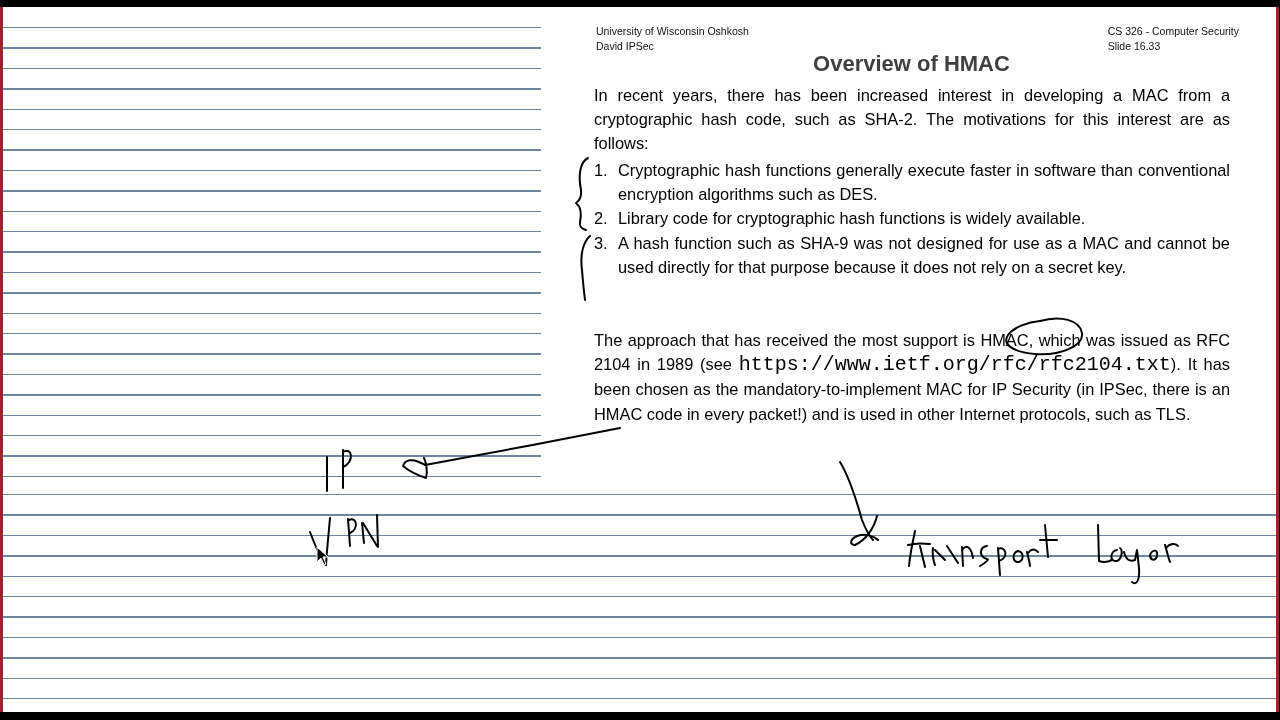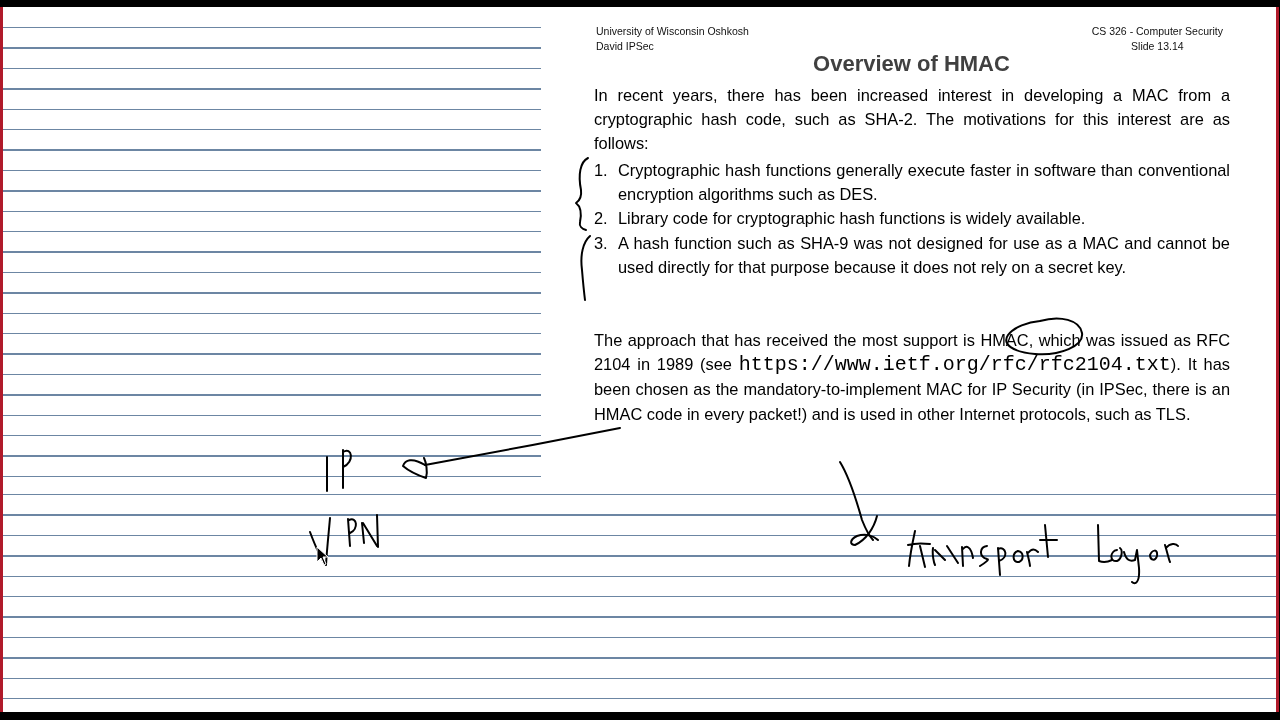--- a/index.html
+++ b/index.html
@@ -7,21 +7,21 @@
   #page{position:absolute;left:0;top:7px;width:1279px;height:705px;background:#fff;border-left:3px solid #b01a2a;border-right:3px solid #b01a2a;box-sizing:border-box;overflow:hidden;}
   #page .ruled-left{position:absolute;left:0;top:0;width:538px;height:475px;
      background-image:repeating-linear-gradient(to bottom, transparent 0px, transparent 19px, #6c86a3 19px, #6c86a3 20.4px);
      background-position:0 1px;}
   #page .ruled-full{position:absolute;left:0;top:470px;width:100%;height:240px;
      background-image:repeating-linear-gradient(to bottom, transparent 0px, transparent 19px, #6c86a3 19px, #6c86a3 20.4px);
      background-position:0 -2px;}
   #slide{position:absolute;left:541px;top:0;width:735px;height:470px;background:#fff;}
   .hdr{position:absolute;font-size:10.5px;color:#111;line-height:15px;}
   .hdr.left{left:52px;top:17px;}
-  .hdr.right{right:56px;top:17px;text-align:center;}
+  .hdr.right{right:40px;top:17px;text-align:left;}
   .title{position:absolute;left:0;width:735px;top:44px;text-align:center;font-size:22px;font-weight:bold;color:#404040;}
   .body{position:absolute;left:50px;width:636px;font-size:16.4px;line-height:24.2px;color:#000;text-align:justify;}
   .p1{top:76px;}
   .list{top:151px;}
   .list .item{display:flex;}
   .list .num{width:24px;flex:none;}
   .list .txt{flex:1;text-align:justify;}
   .p2{top:321px;}
   .mono{font-family:"Liberation Mono",monospace;font-size:20px;}
   #ink{position:absolute;left:0;top:0;width:1280px;height:720px;pointer-events:none;}
@@ -34,21 +34,21 @@
   <div class="ruled-left"></div>
   <div class="ruled-full"></div>
 
   <div id="slide">
     <div class="hdr left">
       <div>University of Wisconsin Oshkosh</div>
       <div>David IPSec</div>
     </div>
     <div class="hdr right">
       <div>CS 326 - Computer Security</div>
-      <div>Slide 13.14</div>
+      <div>Slide 16.33</div>
     </div>
     <div class="title">Overview of HMAC</div>
 
     <div class="body p1">In recent years, there has been increased interest in developing a MAC from a cryptographic hash code, such as SHA-2. The motivations for this interest are as follows:</div>
 
     <div class="body list">
       <div class="item">
         <span class="num">1.</span>
         <span class="txt">Cryptographic hash functions generally execute faster in software than conventional encryption algorithms such as DES.</span>
       </div>

